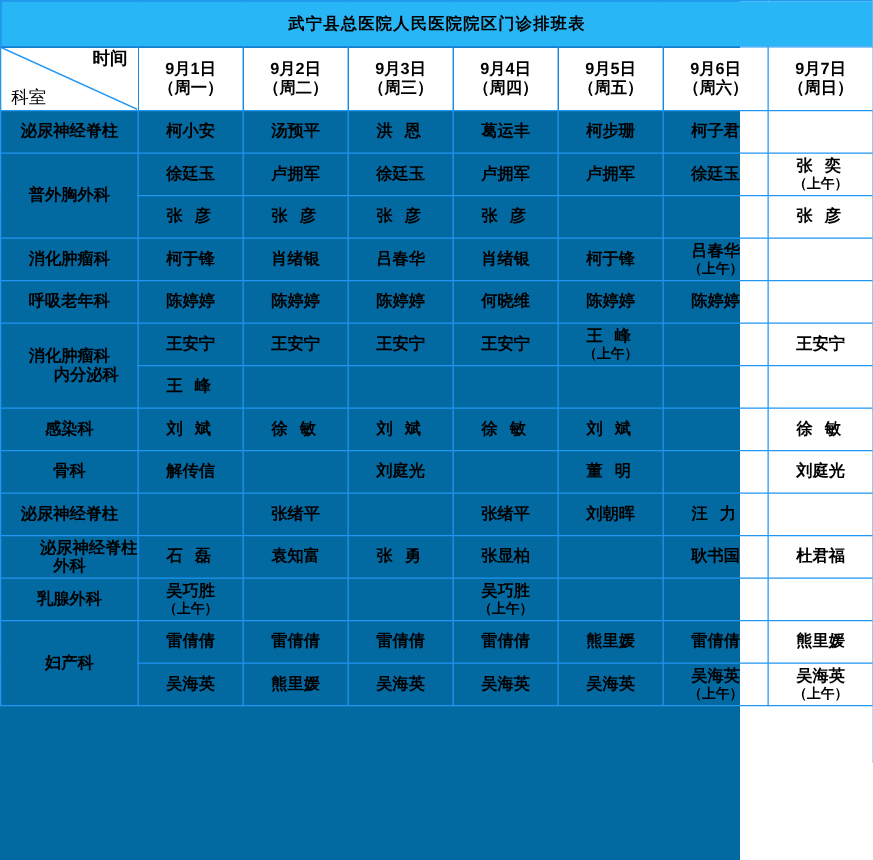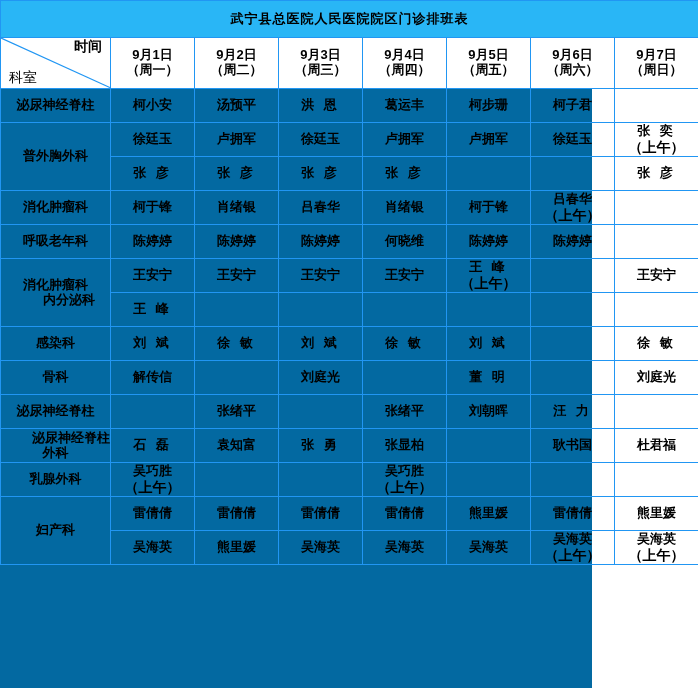--- a/index.html
+++ b/index.html
@@ -78,21 +78,21 @@
   .dayhead .d2 { display: block; }
   .dept {
     font-size: 14px;
     font-weight: bold;
   }
   .cell {
     height: 33px;
     font-size: 13.5px;
   }
   .cell .nm { display: block; }
-  .cell .sub { display: block; font-size: 14px; }
+  .cell .sub { display: block; font-size: 11px; }
   .wide { letter-spacing: 3px; }
   .empty { }
 </style>
 </head>
 <body>
 
 <div id="sheet">
   <table class="schedule">
     <colgroup>
       <col style="width:110px">

